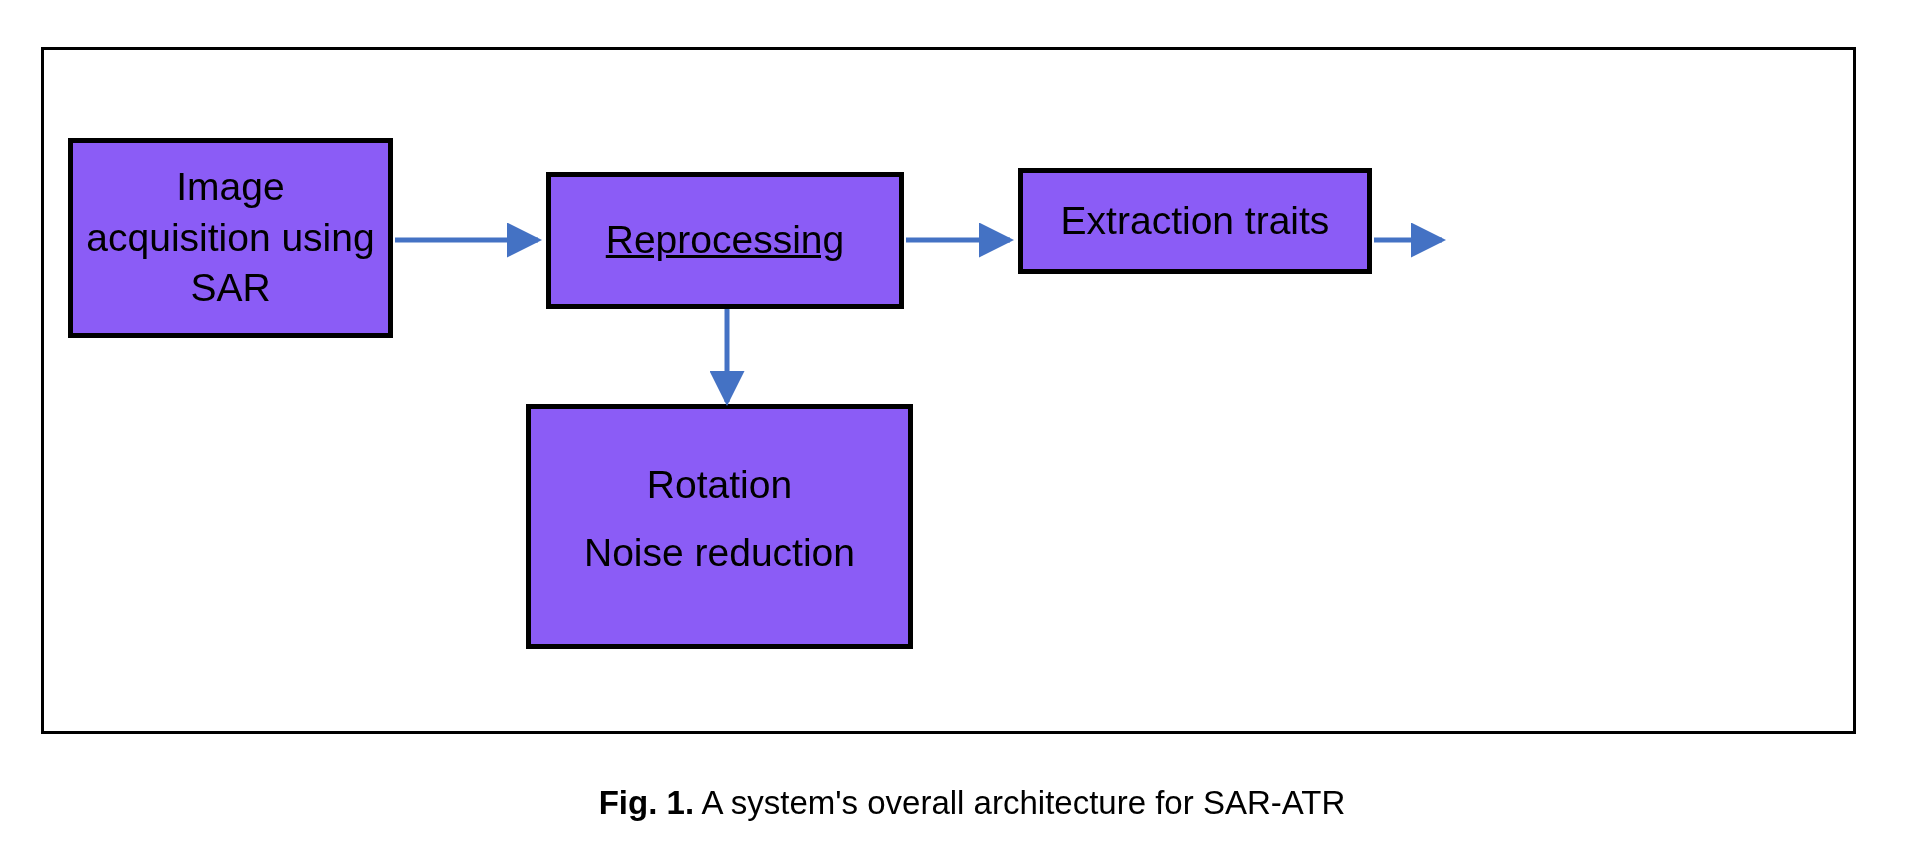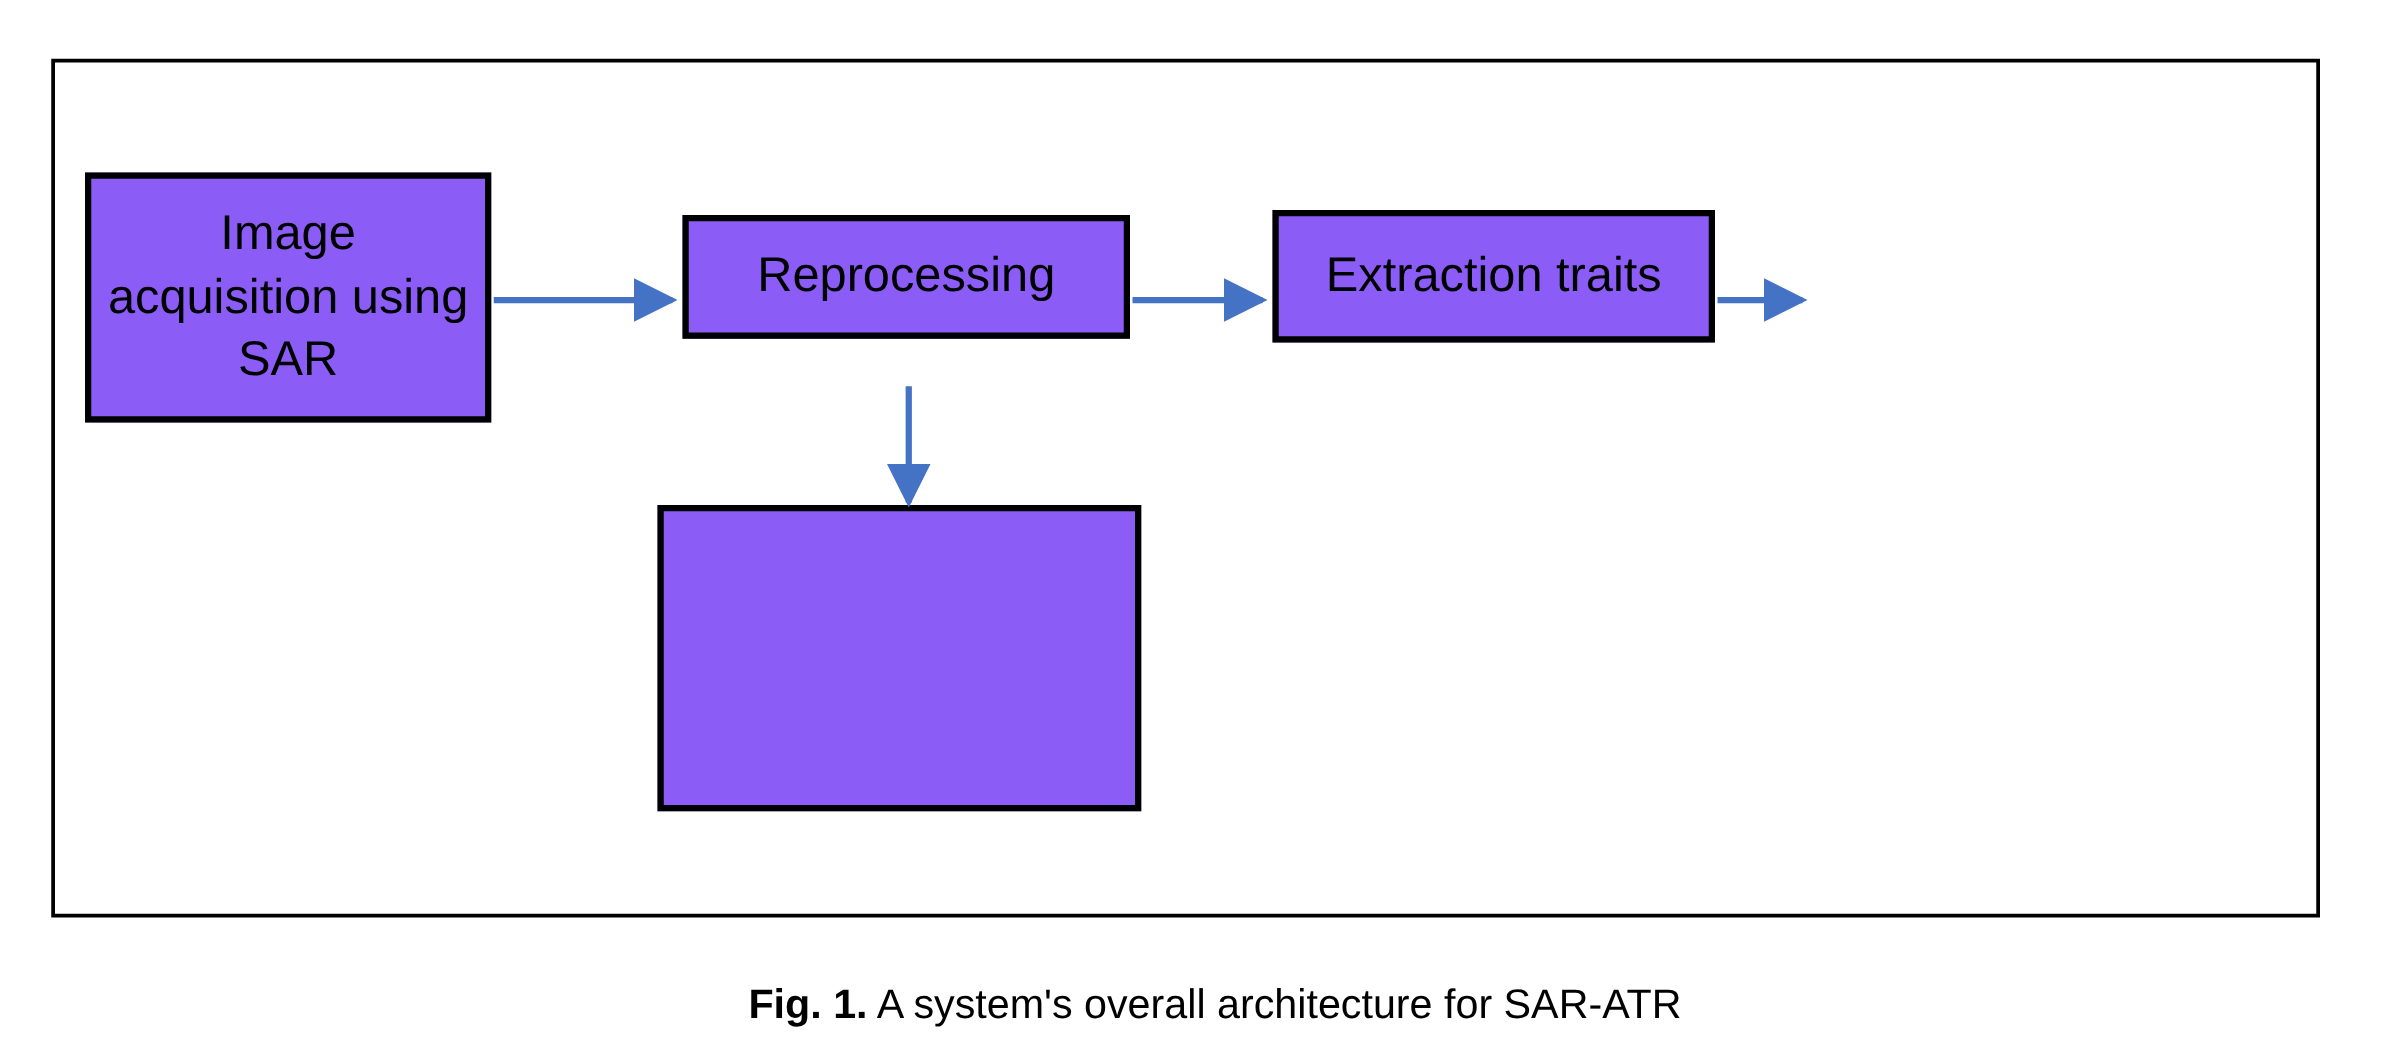--- a/index.html
+++ b/index.html
@@ -54,21 +54,21 @@
     letter-spacing: 0px;
     white-space: pre-line;
     padding: 0 6px;
   }
 
   
   #node-image-acquisition {
     left: 68px;  top: 138px;  width: 325px; height: 200px;
   }
   #node-reprocessing {
-    left: 546px; top: 172px;  width: 358px; height: 99px;
+    left: 546px; top: 172px;  width: 358px; height: 137px; text-decoration: underline;
   }
   #node-extraction {
     left: 1018px; top: 168px; width: 354px; height: 106px;
   }
   #node-deep-learning {
     left: 1450px; top: 158px; width: 354px; height: 149px;
   }
   #node-augmentation {
     left: 526px; top: 404px; width: 387px; height: 245px;
     align-items: stretch;
@@ -125,20 +125,22 @@
   <div class="node-box" id="node-reprocessing">
     <span class="node-label">Reprocessing</span>
   </div>
 
   <div class="node-box" id="node-extraction">
     <span class="node-label">Extraction traits</span>
   </div>
 
 
   <div class="node-box" id="node-augmentation">
+    <div class="aug-line">Rotation</div>
+    <div class="aug-line">Noise reduction</div>
   </div>
 
   <svg class="arrow-layer" viewBox="0 0 1912 850" width="1912" height="850">
     <defs>
       <marker id="arrowhead-right" markerWidth="7" markerHeight="7" refX="6.2" refY="3.5" orient="auto" markerUnits="strokeWidth">
         <path d="M0,0 L7,3.5 L0,7 z" fill="#4472C4"></path>
       </marker>
       <marker id="arrowhead-down" markerWidth="7" markerHeight="7" refX="6.2" refY="3.5" orient="auto" markerUnits="strokeWidth">
         <path d="M0,0 L7,3.5 L0,7 z" fill="#4472C4"></path>
       </marker>

